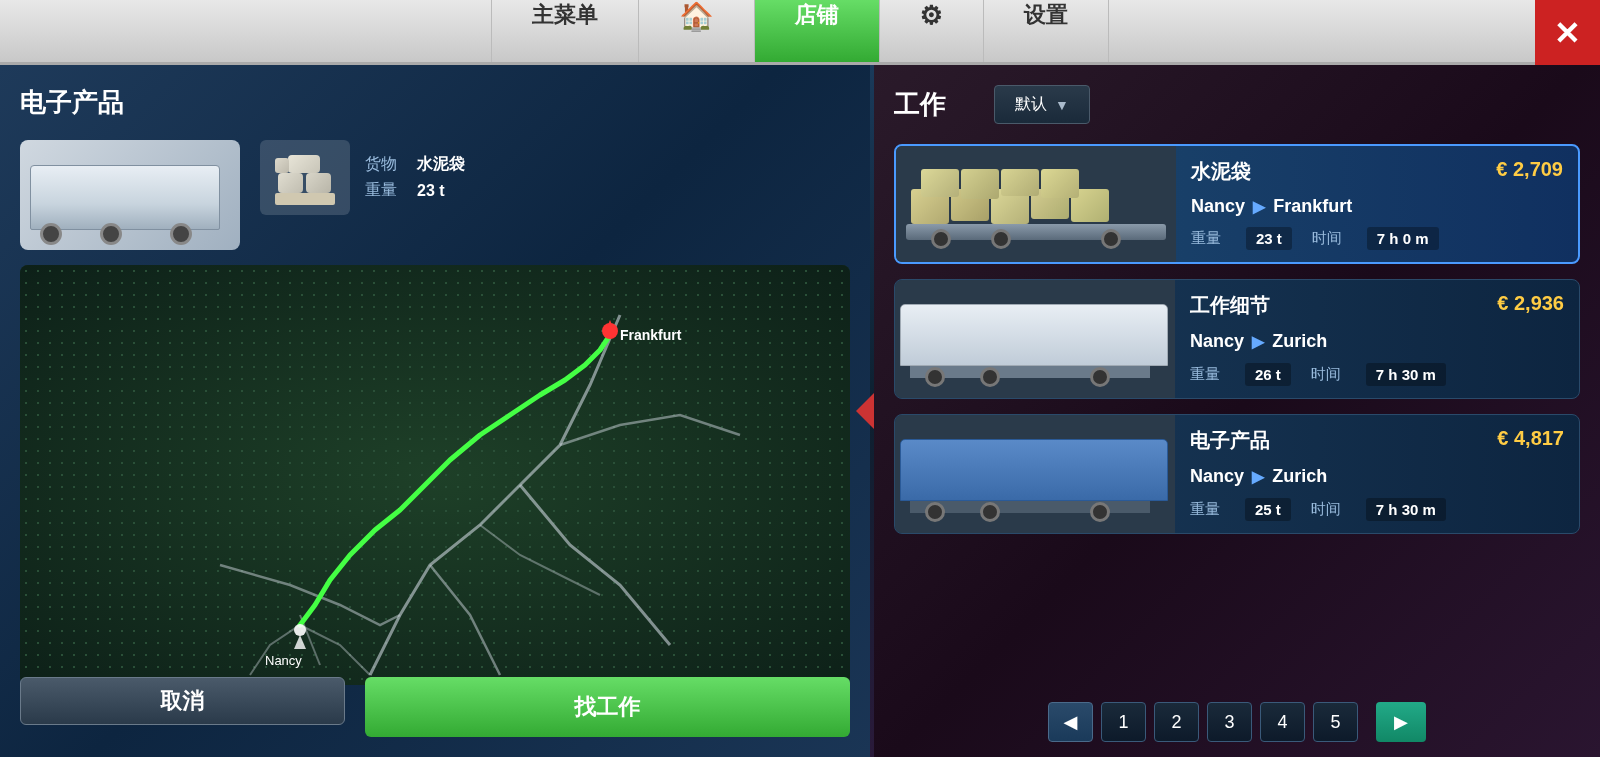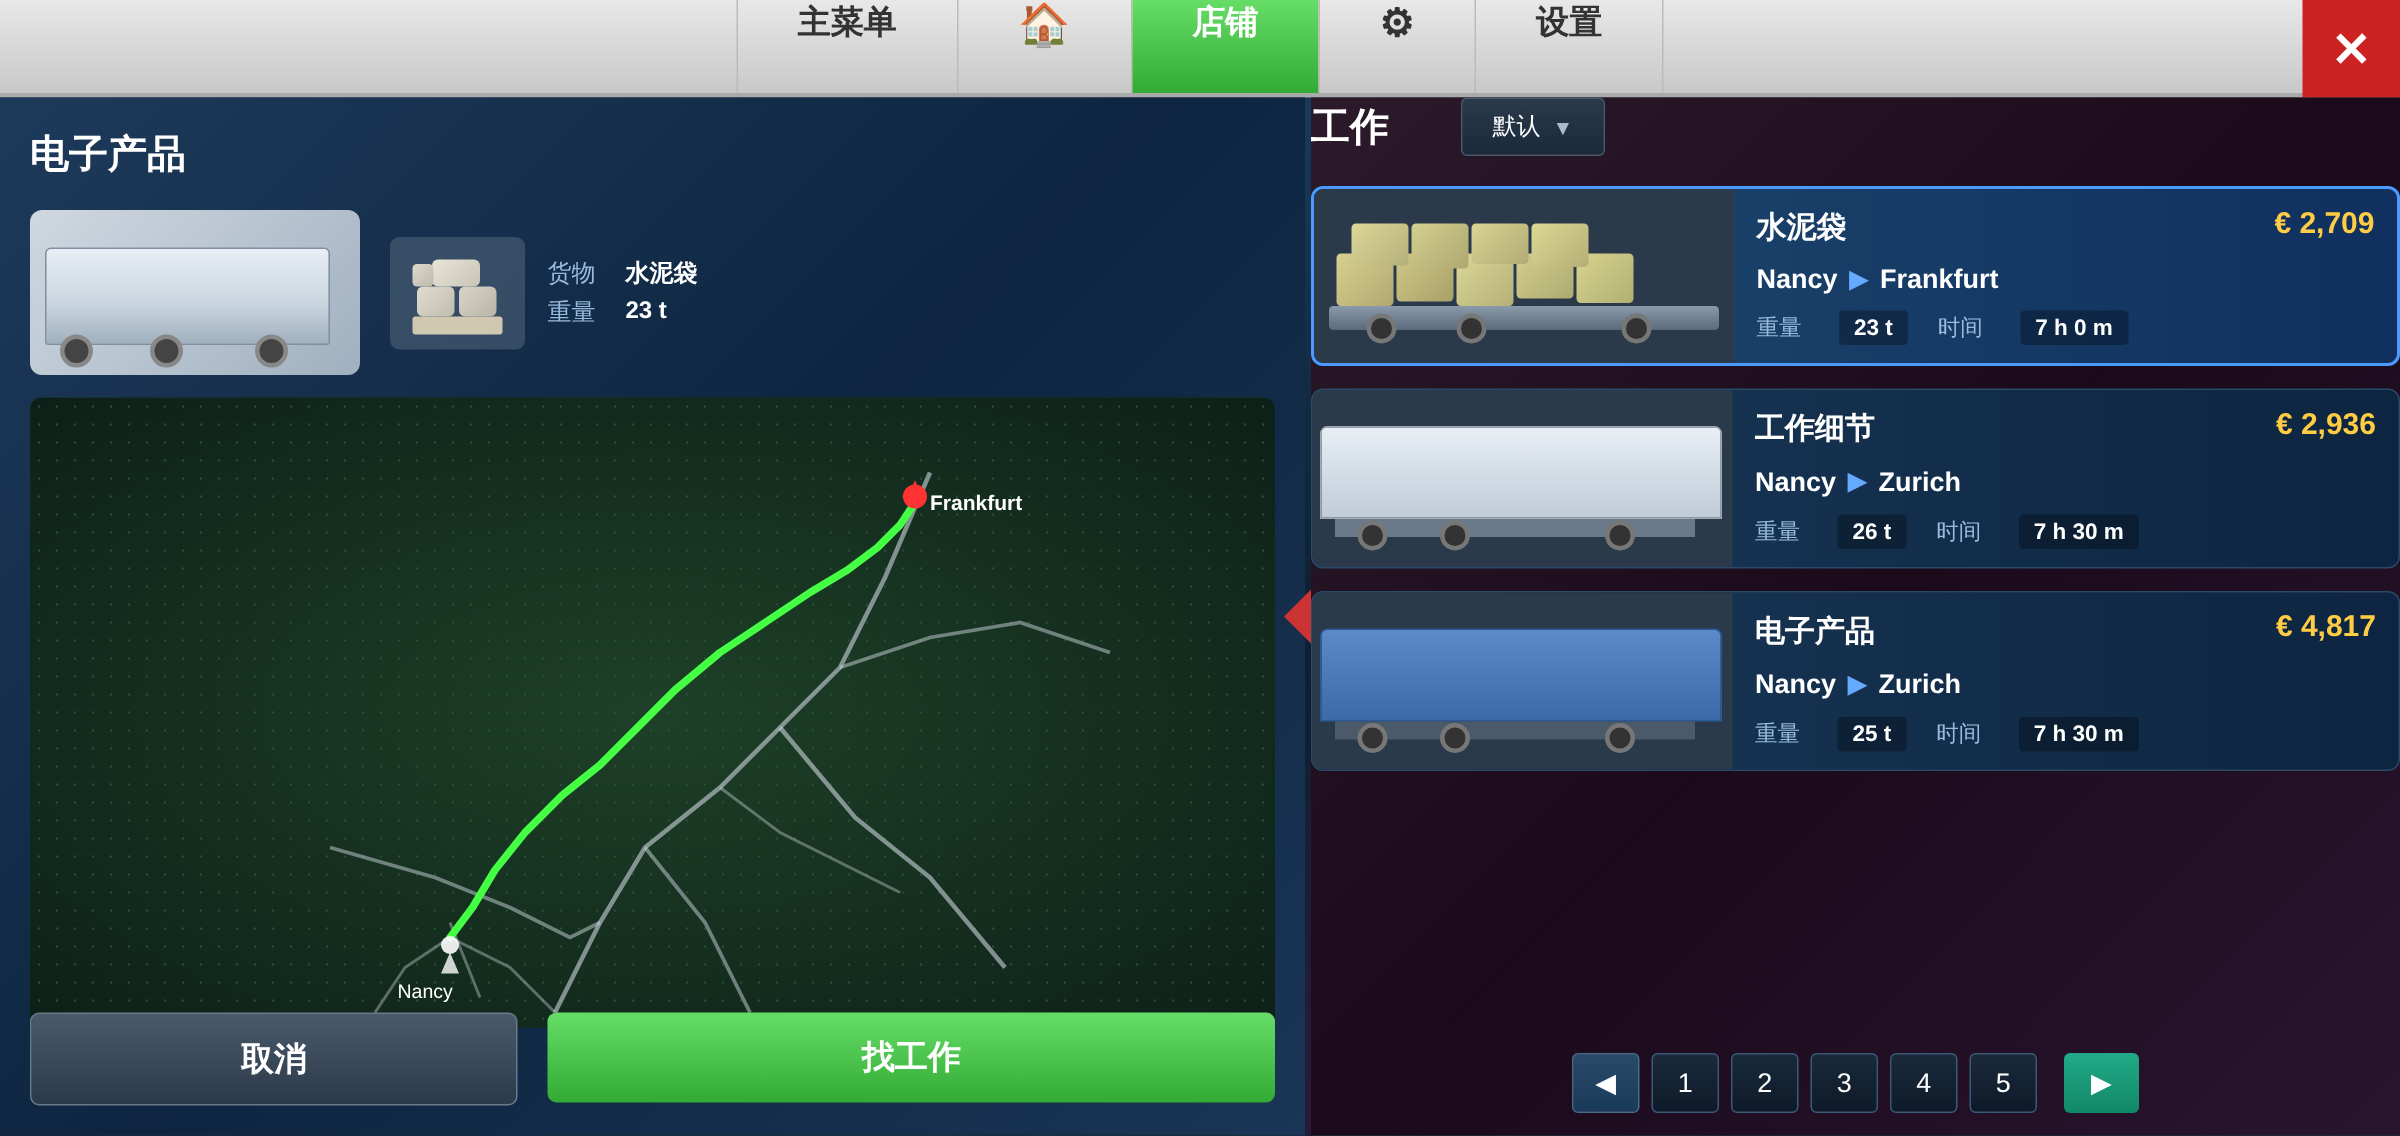--- a/index.html
+++ b/index.html
@@ -140,21 +140,21 @@
       border-radius: 50%;
       position: absolute;
       bottom: 5px;
       left: 150px;
       border: 3px solid #888;
     }
 
     .job-info-box {
       flex: 1;
       display: flex;
-      flex-direction: row;
+      flex-direction: column;
       gap: 10px;
     }
     .job-info-row {
       display: flex;
       align-items: center;
       gap: 15px;
     }
     .cargo-icon-box {
       width: 90px;
       height: 75px;
@@ -284,21 +284,21 @@
     .bottom-buttons {
       position: absolute;
       bottom: 20px;
       left: 20px;
       right: 20px;
       display: flex;
       gap: 20px;
     }
     .btn-cancel {
       flex: 1;
-      height: 62px;
+      height: 48px;
       background: linear-gradient(180deg, #4a5a6a 0%, #2a3a4a 100%);
       border: none;
       border-radius: 6px;
       color: white;
       font-size: 22px;
       font-weight: bold;
       cursor: pointer;
       border: 1px solid #6a7a8a;
     }
     .btn-find-job {
@@ -310,20 +310,21 @@
       color: white;
       font-size: 22px;
       font-weight: bold;
       cursor: pointer;
     }
 
     
     .right-panel {
       flex: 1;
       background: linear-gradient(135deg, #2a1a2a 0%, #1a0a1a 50%, #2a1530 100%);
+      padding: 20px;
       position: relative;
     }
     .right-header {
       display: flex;
       align-items: center;
       gap: 20px;
       margin-bottom: 20px;
     }
     .right-title {
       font-size: 26px;

